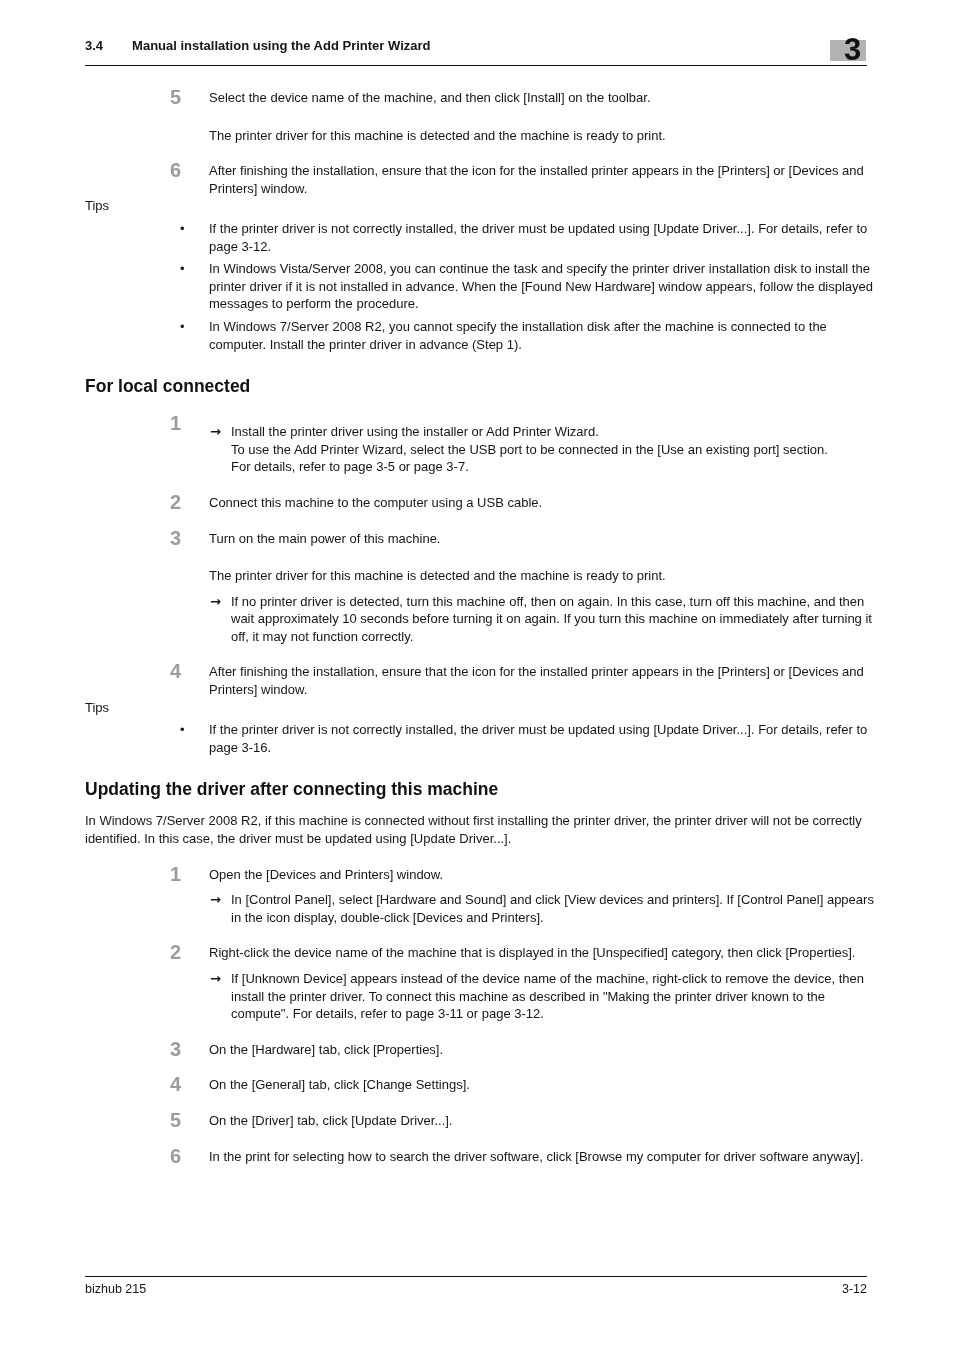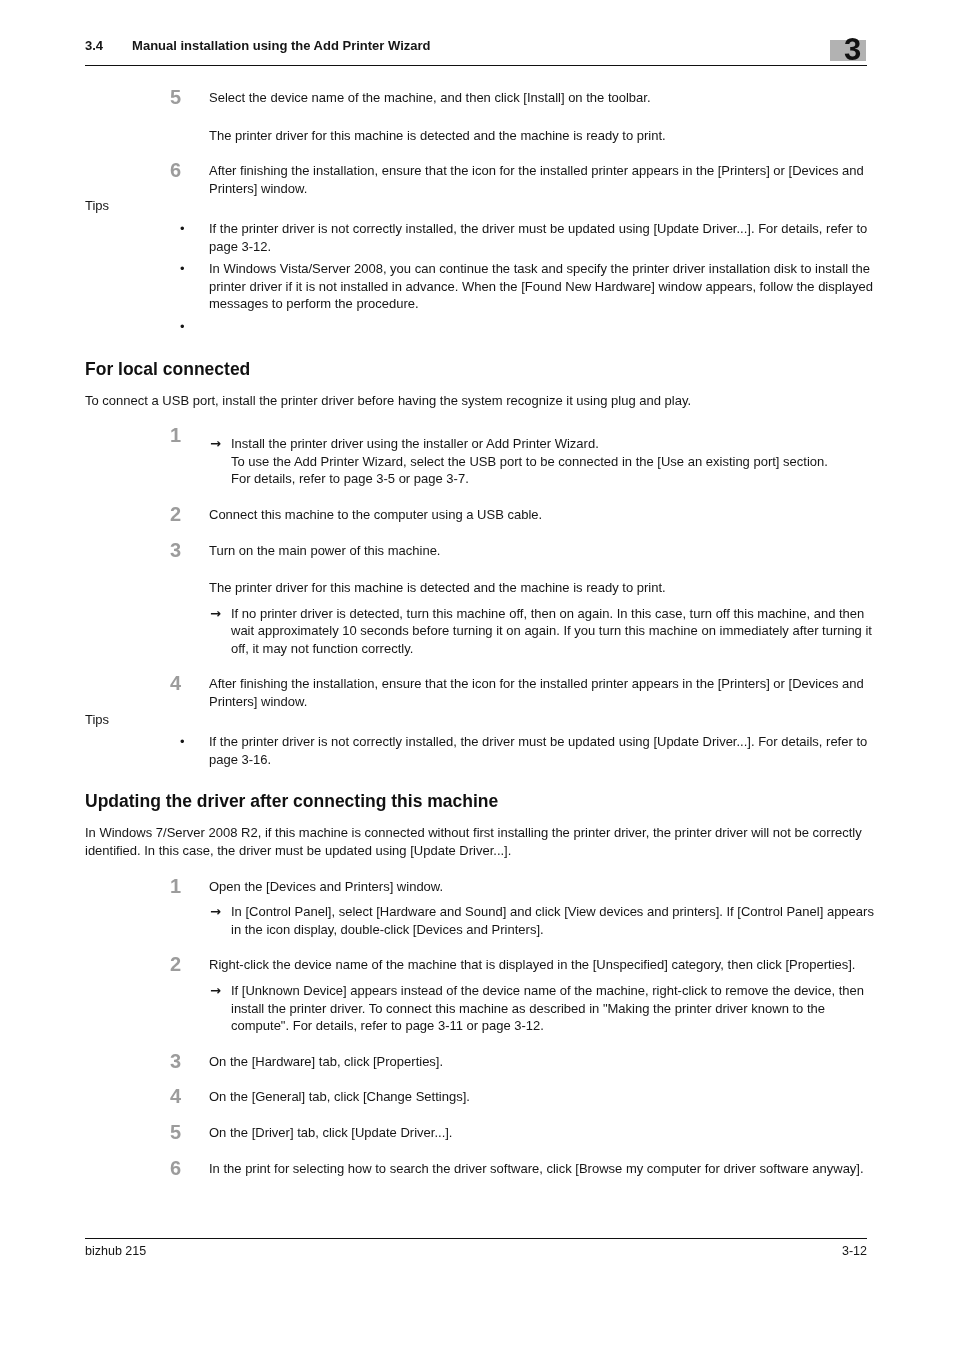--- a/index.html
+++ b/index.html
@@ -50,21 +50,21 @@
   .tips-label { font-size: 13px; line-height: 17.6px; }
   .tip-item { display: flex; margin-top: 5px; padding-left: 95px; }
   .bullet { flex: 0 0 29px; width: 29px; font-size: 13px; line-height: 17.6px; }
   .tip-text { width: 666px; font-size: 13px; line-height: 17.6px; }
 
   .section-heading { margin-top: 23px; font-size: 17.5px; line-height: 21px; font-weight: bold; color: #111; }
   .section-intro { margin-top: 12px; font-size: 13px; line-height: 17.6px; width: 789px; }
 
   
   .page-footer {
-    position: absolute; left: 85px; top: 1200px; width: 782px;
+    position: absolute; left: 85px; top: 1238px; width: 782px;
     border-top: 1.5px solid #111; padding-top: 5px;
     display: flex; justify-content: space-between;
     font-size: 12.5px; line-height: 15px;
   }
 </style>
 </head>
 <body>
 
 <div class="page">
 
@@ -100,24 +100,24 @@
     <div class="tip-item">
       <span class="bullet">•</span>
       <p class="tip-text">If the printer driver is not correctly installed, the driver must be updated using [Update Driver...]. For details, refer to page 3-12.</p>
     </div>
     <div class="tip-item">
       <span class="bullet">•</span>
       <p class="tip-text">In Windows Vista/Server 2008, you can continue the task and specify the printer driver installation disk to install the printer driver if it is not installed in advance. When the [Found New Hardware] window appears, follow the displayed messages to perform the procedure.</p>
     </div>
     <div class="tip-item">
       <span class="bullet">•</span>
+      <p class="tip-text">In Windows 7/Server 2008 R2, you cannot specify the installation disk after the machine is connected to the computer. Install the printer driver in advance (Step 1).</p>
     </div>
 
     <h2 class="section-heading">For local connected</h2>
-    <p class="section-intro">To connect a USB port, install the printer driver before having the system recognize it using plug and play.</p>
 
     <div class="step">
       <span class="step-num">1</span>
       <div class="step-body">
         <div class="arrow-item">
           <span class="arrow-icon">→</span>
           <p class="arrow-text">Install the printer driver using the installer or Add Printer Wizard.
 To use the Add Printer Wizard, select the USB port to be connected in the [Use an existing port] section.
 For details, refer to page 3-5 or page 3-7.</p>
         </div>

